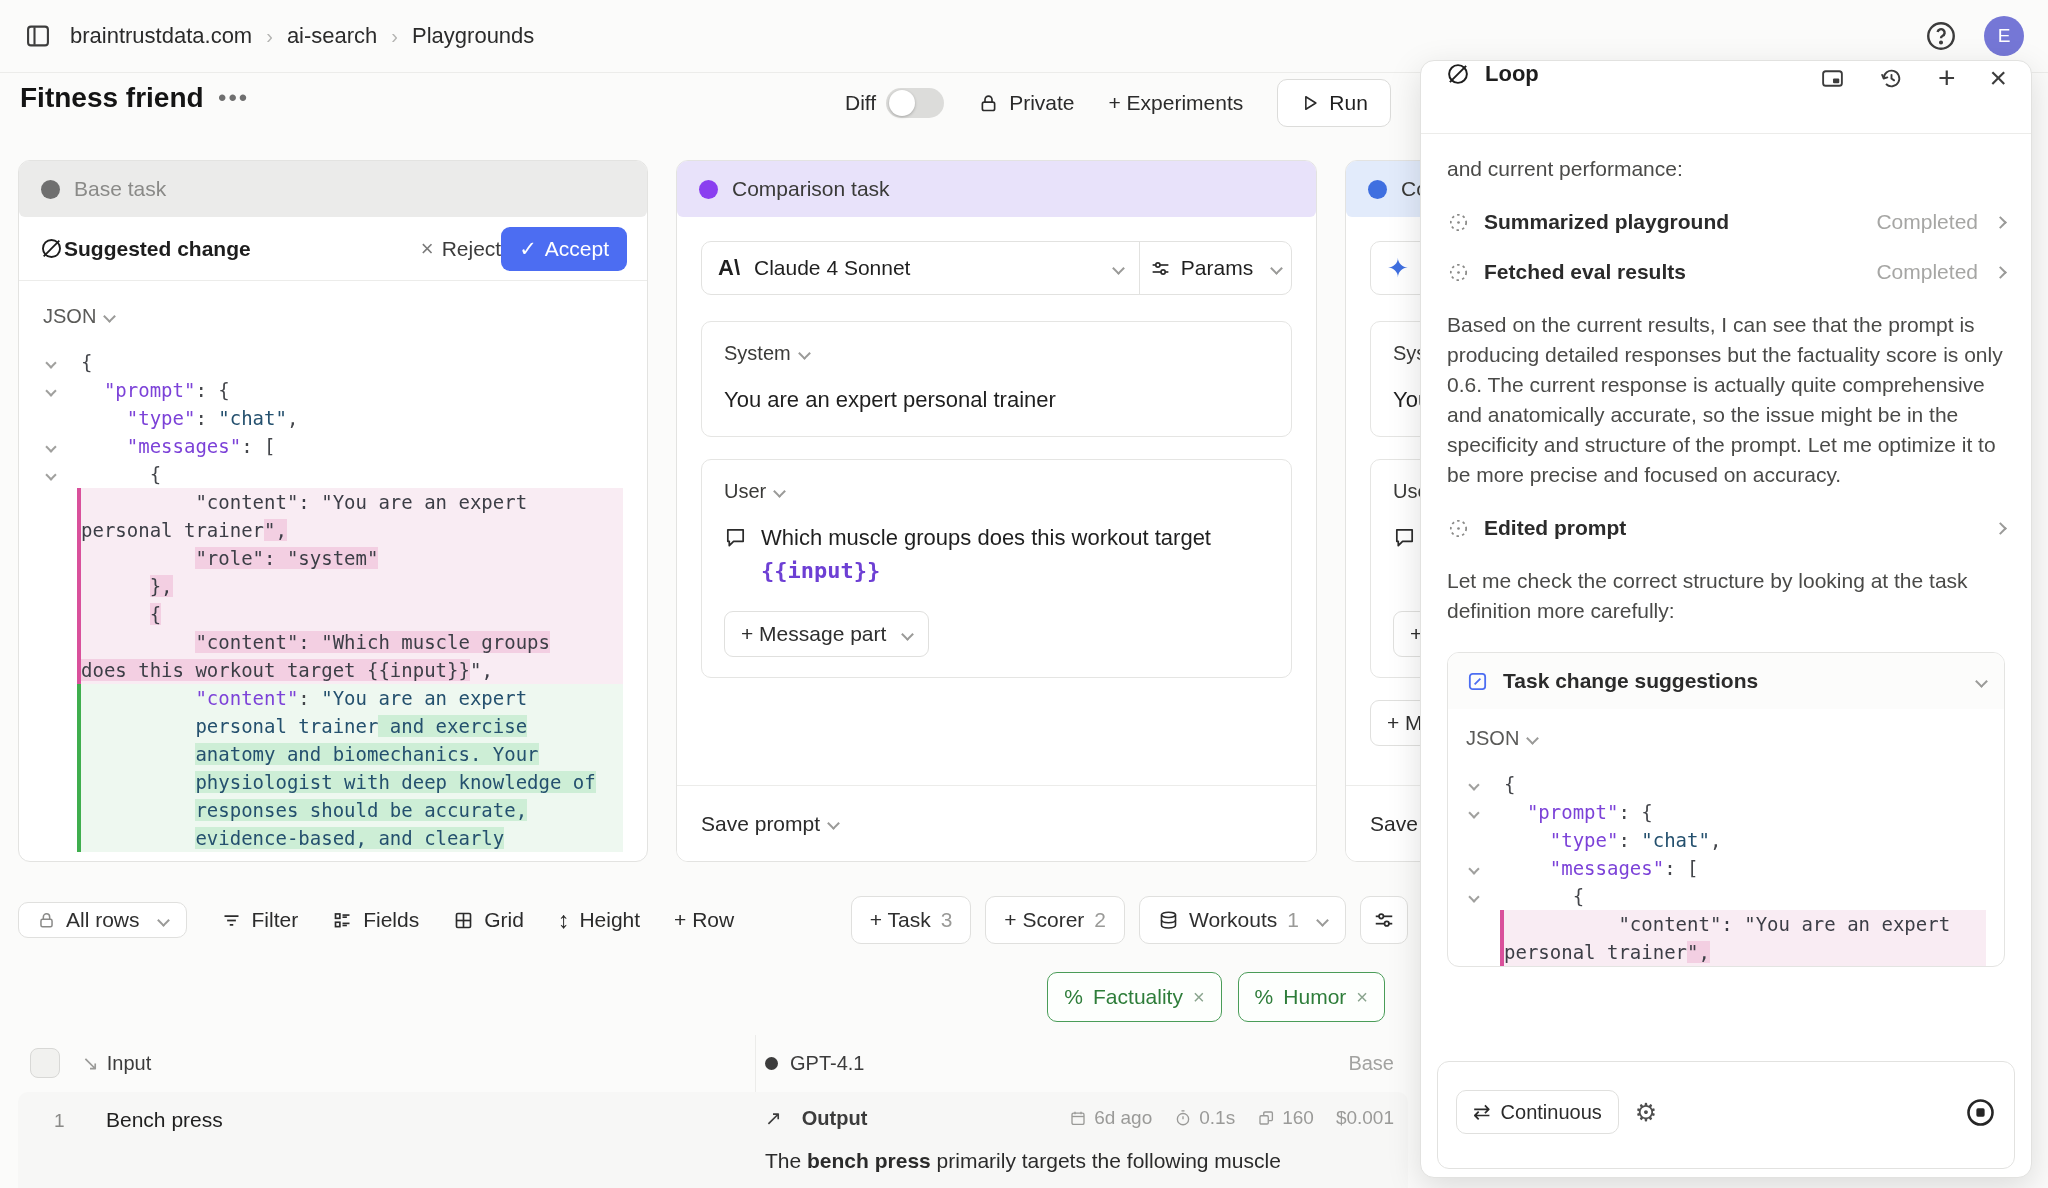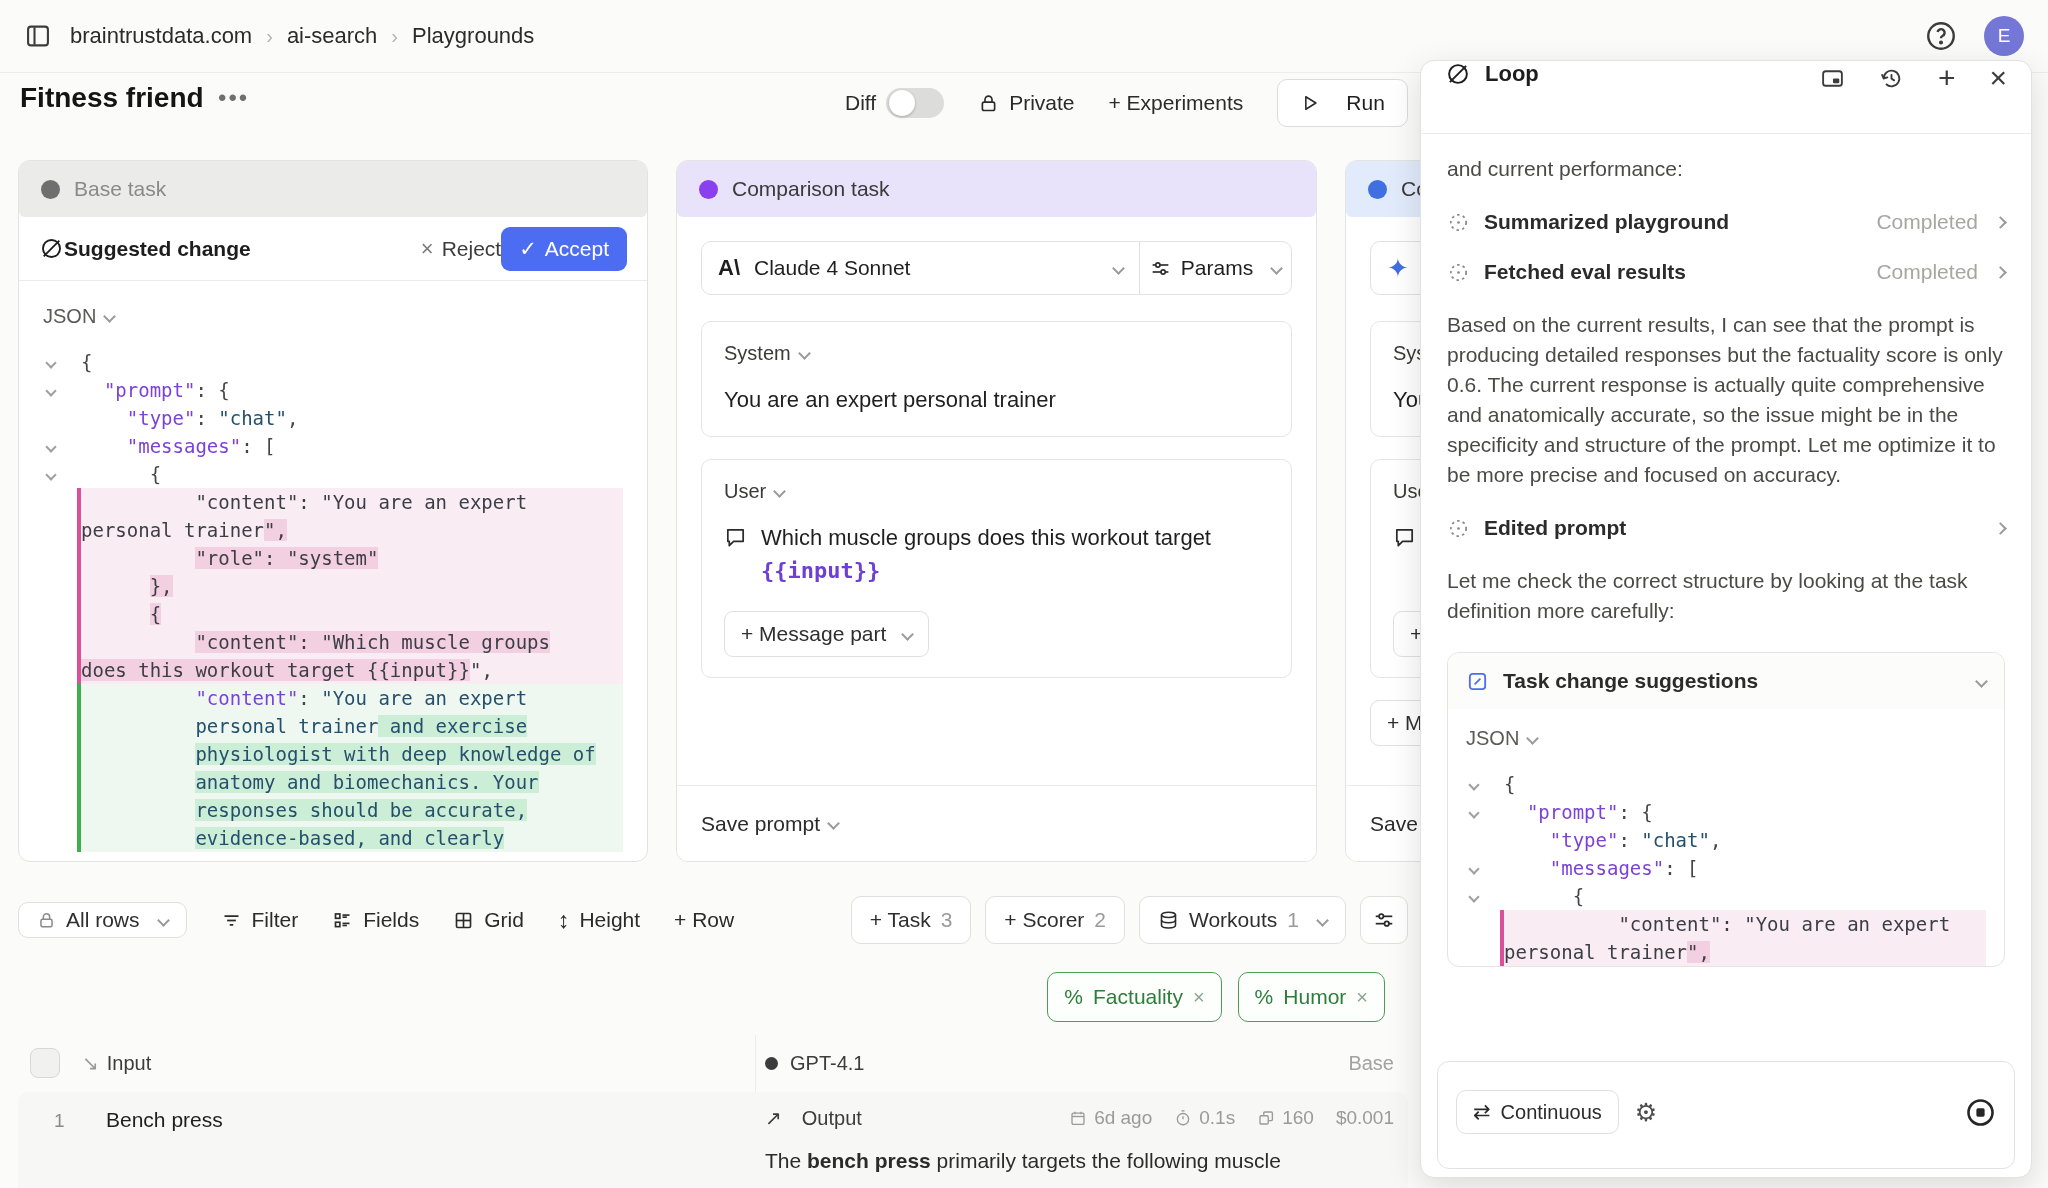--- a/index.html
+++ b/index.html
@@ -25,21 +25,21 @@
   .top-right { margin-left:auto; display:flex; align-items:center; gap:26px; }
   .avatar { width:40px; height:40px; border-radius:50%; background:#7577d6; color:#fff; font-size:19px; display:flex; align-items:center; justify-content:center; }
 
   
   .page-title { left:20px; top:82px; font-size:28px; font-weight:700; color:#141414; }
   .title-dots { left:218px; top:84px; font-size:24px; color:#6f6f6f; letter-spacing:2px; cursor:pointer; }
   .title-controls { top:78px; left:845px; width:545px; height:50px; display:flex; align-items:center; gap:34px; }
   .toggle { width:58px; height:30px; border-radius:15px; background:#dcdcda; position:relative; cursor:pointer; }
   .toggle .knob { position:absolute; left:3px; top:2px; width:26px; height:26px; border-radius:50%; background:#fff; box-shadow:0 1px 3px rgba(0,0,0,.25); }
   .ctl { display:flex; align-items:center; gap:10px; font-size:21px; color:#2b2b2b; cursor:pointer; white-space:nowrap; }
-  .run-btn { border:1px solid #dcdcda; border-radius:10px; height:48px; padding:0 22px; display:flex; align-items:center; gap:26px; font-size:21px; background:#fff; cursor:pointer; }
+  .run-btn { border:1px solid #dcdcda; border-radius:10px; height:48px; padding:0 22px; display:flex; align-items:center; gap:9px; font-size:21px; background:#fff; cursor:pointer; }
 
   
   .task-card { top:160px; height:702px; background:#fff; border:1px solid #e3e3e1; border-radius:12px; overflow:hidden; }
   .task-head { height:56px; display:flex; align-items:center; gap:14px; padding:0 22px; font-size:21px;border-radius:6px; }
   .dot { width:19px; height:19px; border-radius:50%; }
   .card-body { padding:24px; }
 
   
   .sug-bar { height:64px; border-bottom:1px solid #ececea; display:flex; align-items:center; padding:0 20px; background:#fff; }
   .sug-label { font-size:21px; font-weight:700; color:#1d1d1d; }
@@ -209,22 +209,22 @@
         <div class="code-line"><span class="gutter"><span class="chev"></span></span><span class="line-content" style="padding-left: 6ch;"><span class="tok-p">{</span></span></div>
         <div class="code-line blk-rem"><span class="gutter"></span><span class="line-content" style="padding-left: 10ch;"><span class="tok-s">"content": "You are an expert</span></span></div>
         <div class="code-line blk-rem"><span class="gutter"></span><span class="line-content" style="padding-left: 0ch;"><span class="tok-s">personal trainer</span><span class="tok-s tok-hl">",</span></span></div>
         <div class="code-line blk-rem"><span class="gutter"></span><span class="line-content" style="padding-left: 10ch;"><span class="tok-s tok-hl">"role": "system"</span></span></div>
         <div class="code-line blk-rem"><span class="gutter"></span><span class="line-content" style="padding-left: 6ch;"><span class="tok-s tok-hl">},</span></span></div>
         <div class="code-line blk-rem"><span class="gutter"></span><span class="line-content" style="padding-left: 6ch;"><span class="tok-s tok-hl">{</span></span></div>
         <div class="code-line blk-rem"><span class="gutter"></span><span class="line-content" style="padding-left: 10ch;"><span class="tok-s tok-hl">"content": "Which muscle groups</span></span></div>
         <div class="code-line blk-rem"><span class="gutter"></span><span class="line-content" style="padding-left: 0ch;"><span class="tok-s tok-hl">does this workout target {{input}}</span><span class="tok-s">",</span></span></div>
         <div class="code-line blk-add"><span class="gutter"></span><span class="line-content" style="padding-left: 10ch;"><span class="tok-k">"content"</span><span class="tok-p">: </span><span class="tok-v">"You are an expert</span></span></div>
         <div class="code-line blk-add"><span class="gutter"></span><span class="line-content" style="padding-left: 10ch;"><span class="tok-v">personal trainer</span><span class="tok-v tok-hl"> and exercise</span></span></div>
+        <div class="code-line blk-add"><span class="gutter"></span><span class="line-content" style="padding-left: 10ch;"><span class="tok-v tok-hl">anatomy and biomechanics. Your</span></span></div>
         <div class="code-line blk-add"><span class="gutter"></span><span class="line-content" style="padding-left: 10ch;"><span class="tok-v tok-hl">physiologist with deep knowledge of</span></span></div>
-        <div class="code-line blk-add"><span class="gutter"></span><span class="line-content" style="padding-left: 10ch;"><span class="tok-v tok-hl">anatomy and biomechanics. Your</span></span></div>
         <div class="code-line blk-add"><span class="gutter"></span><span class="line-content" style="padding-left: 10ch;"><span class="tok-v tok-hl">responses should be accurate,</span></span></div>
         <div class="code-line blk-add"><span class="gutter"></span><span class="line-content" style="padding-left: 10ch;"><span class="tok-v tok-hl">evidence-based, and clearly</span></span></div>
       </div>
   </div>
 </div>
 
 <div class="abs task-card" style="left:676px; width:641px;">
   <div class="task-head" style="background:#e8e2fa;">
     <span class="dot" style="background:#8a3ff0;"></span>
     <span style="color:#3a3a38;">Comparison task</span>
@@ -423,21 +423,21 @@
     <span>GPT-4.1</span>
   </div>
   <span style="margin-left:auto; margin-right:14px; color:#a2a2a0;">Base</span>
 </div>
 <div class="col-divider"></div>
 <div class="abs tbl-row">
   <span class="row-num">1</span>
   <span class="row-input">Bench press</span>
   <div class="cell-meta">
     <span class="icon" style="color:#3c3c3c; font-size:20px;">↗</span>
-    <span style="color:#3c3c3c;">Output</span>
+    <span style="color:#3c3c3c;font-weight:bold;">Output</span>
     <div class="meta-right">
       <span class="meta-item">
         <span class="icon">
           <svg width="18" height="18" viewBox="0 0 24 24" fill="none" stroke="#9a9a98" stroke-width="1.8">
               <rect x="4" y="5.5" width="16" height="15" rx="2"></rect>
               <line x1="8" y1="3.5" x2="8" y2="7"></line>
               <line x1="16" y1="3.5" x2="16" y2="7"></line>
               <line x1="4" y1="10" x2="20" y2="10"></line>
             </svg>
         </span>

